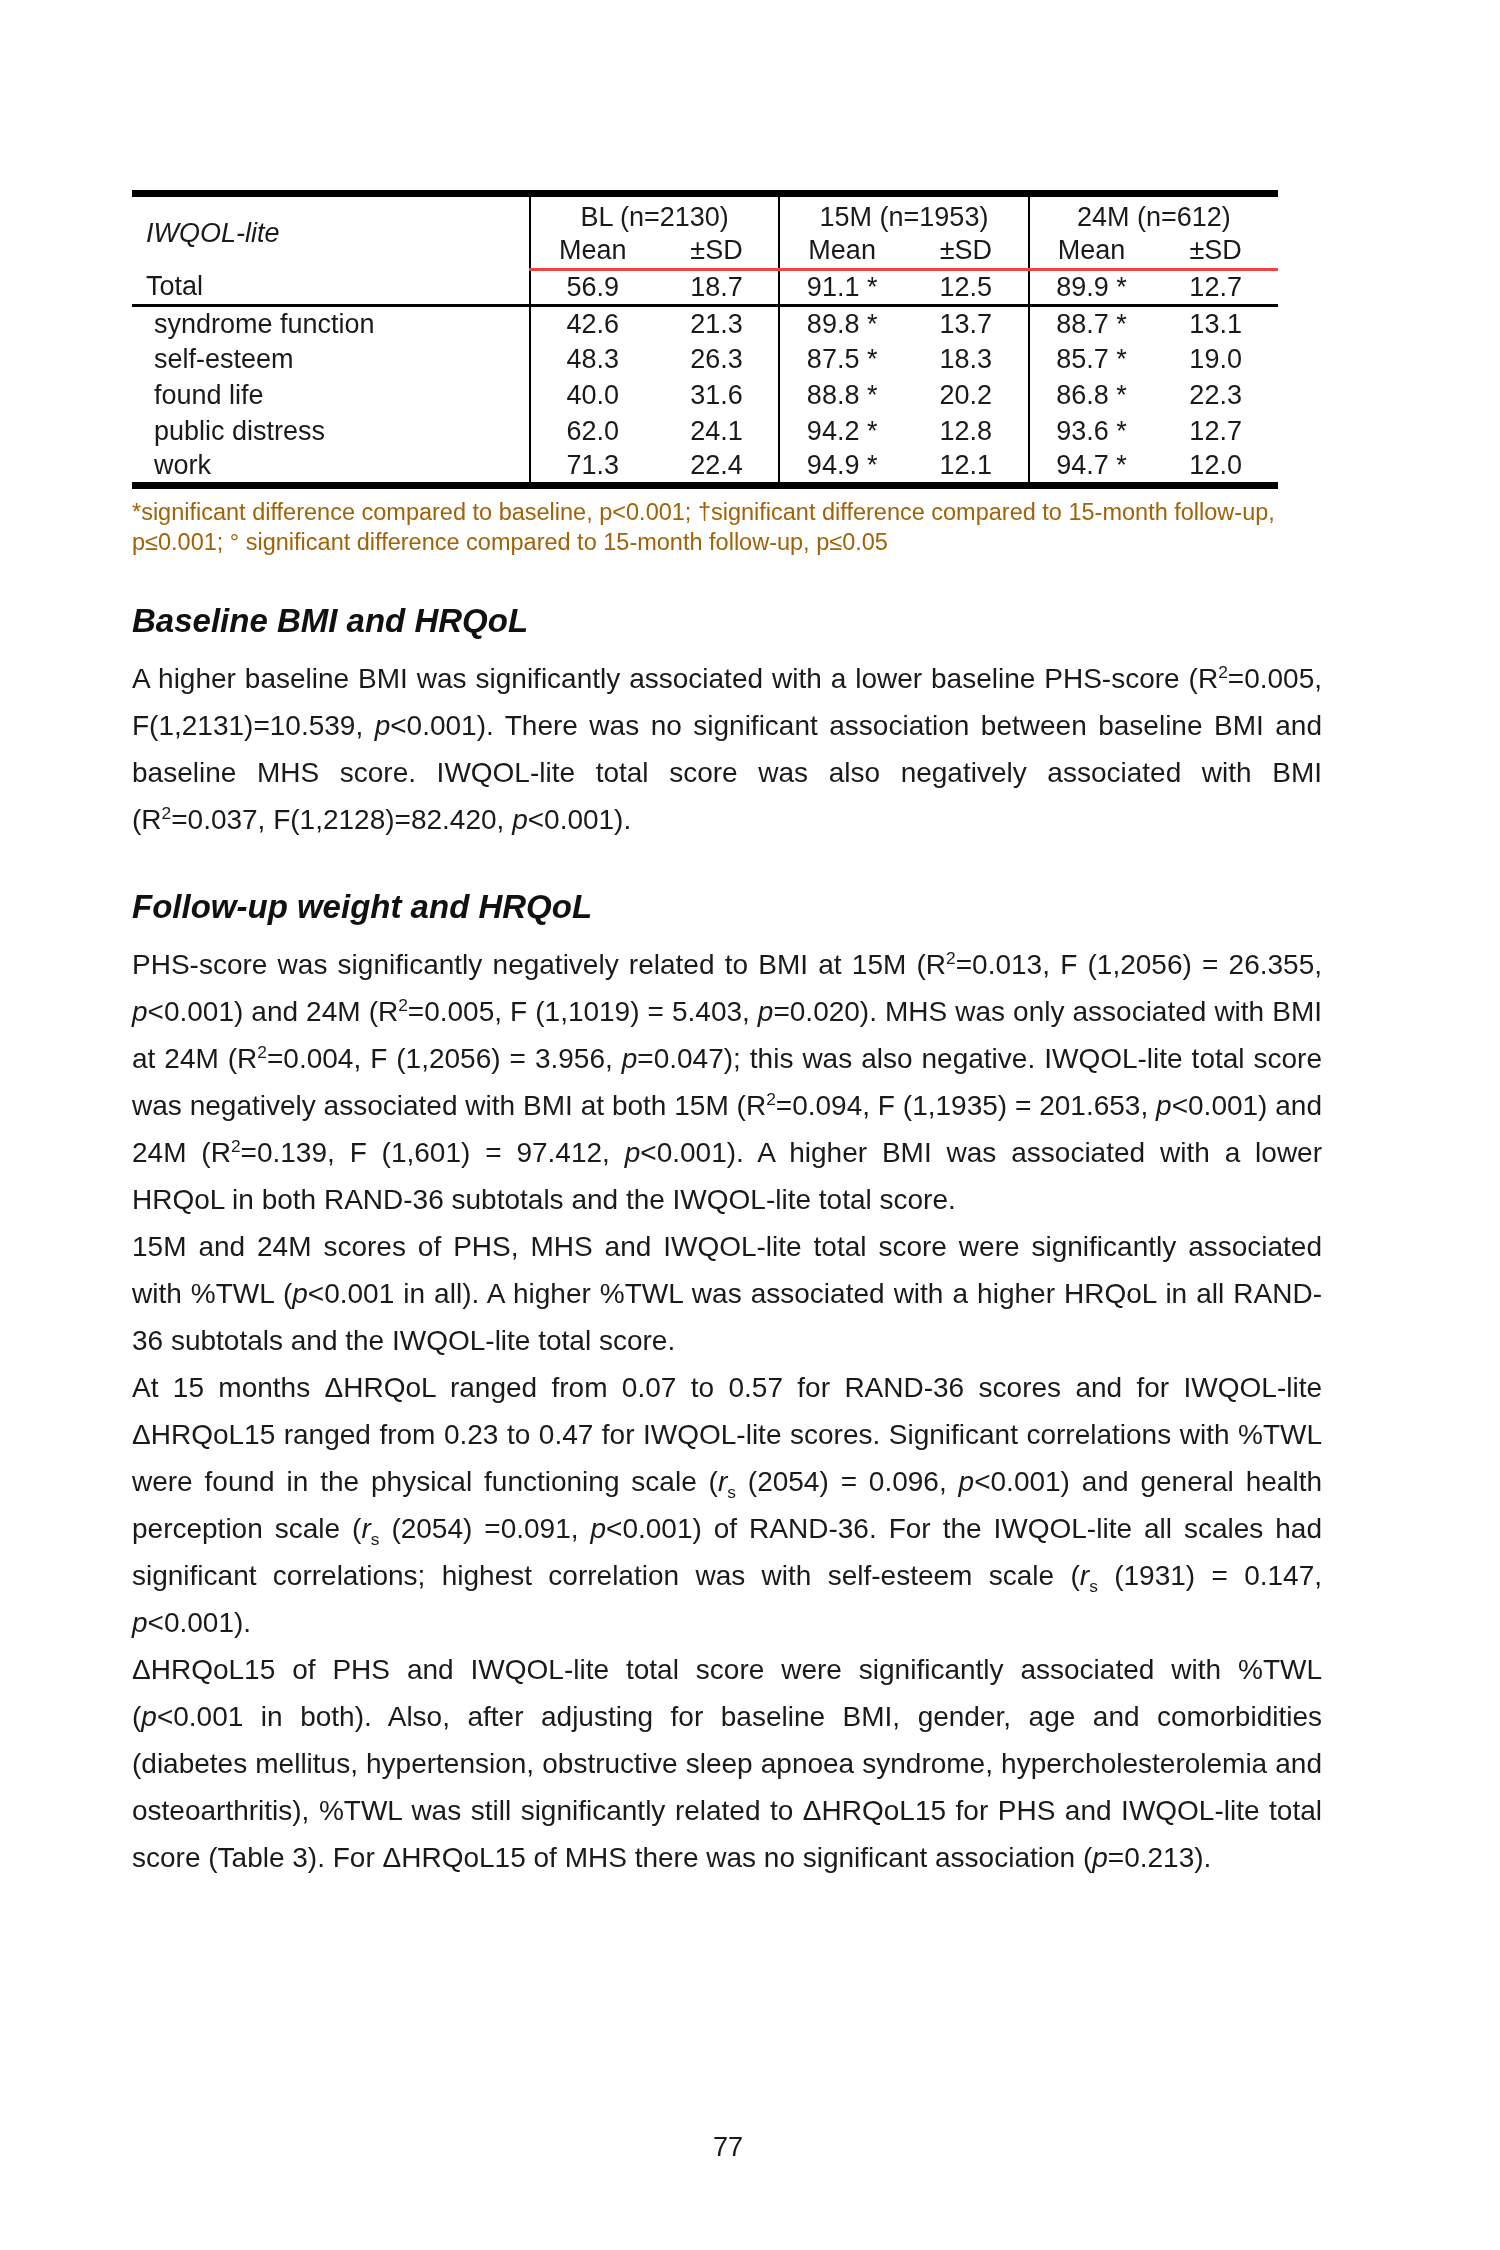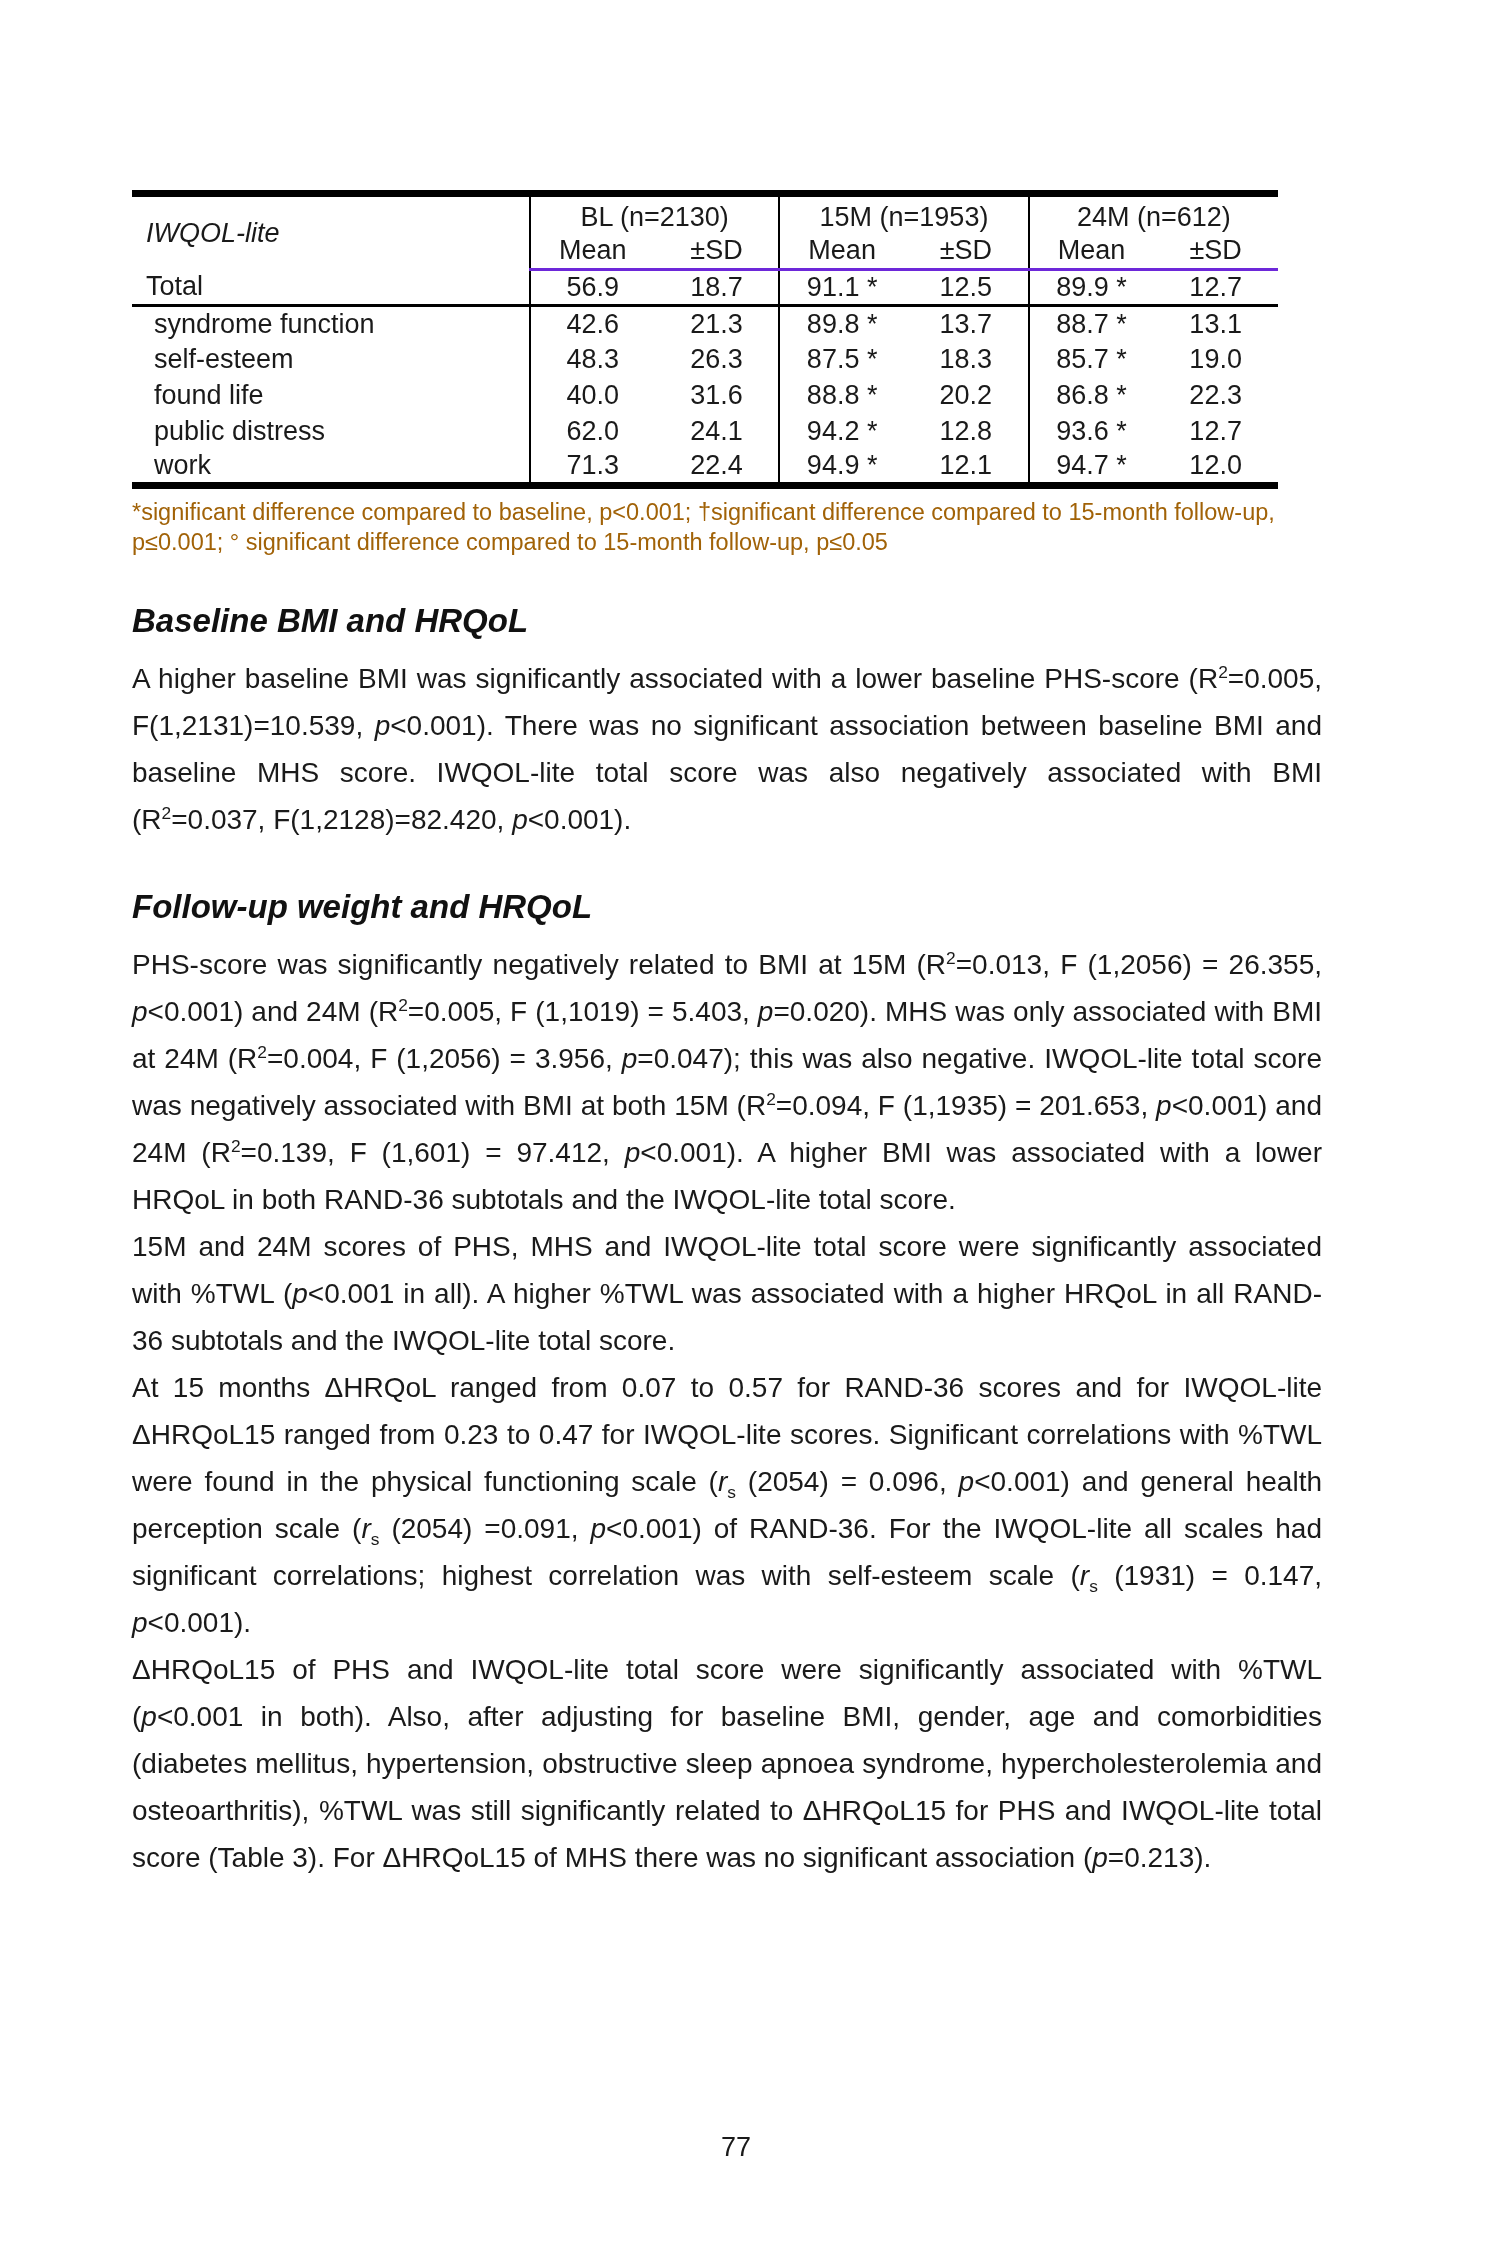--- a/index.html
+++ b/index.html
@@ -13,34 +13,34 @@
                 border-top:7px solid #000; border-bottom:7px solid #000;
                 font-size:27px; color:#1a1a1a; }
   table.iwqol th, table.iwqol td { font-weight:normal; vertical-align:middle; }
   th.lbl { width:398px; text-align:left; padding-left:14px;font-style:italic; }
   th.grp { text-align:center; height:40px; padding-top:4px; }
   th.sub { text-align:center; height:36px; }
   td.rowlbl { text-align:left; padding-left:14px; height:36px; }
   tr.subscale td.rowlbl { padding-left:22px; }
   td.val { text-align:center; height:36px; }
   .sep { border-left:2px solid #000; }
-  thead tr.subhead th { border-bottom:3px solid #6d28d9; }
+  thead tr.subhead th { border-bottom:3px solid #ef4444; }
   tr.total-row td { border-bottom:3px solid #000; }
 
   
   .footnotes { margin-top:8px; width:1190px; font-size:23.5px; line-height:30px; color:#a16207; }
 
   
   .section-heading { margin:44px 0 14px 0; font-size:33px; line-height:40px;
                      font-weight:bold; font-style:italic; color:#111; }
   .para { font-size:28px; line-height:47px; text-align:justify; color:#1a1a1a; }
   .para sup { font-size:0.62em; line-height:0; vertical-align:super; }
   .para sub { font-size:0.62em; line-height:0; vertical-align:sub; }
 
-  .page-number { position:absolute; left:8px; top:2132px; width:1456px;
+  .page-number { position:absolute; left:0; top:2132px; width:1456px;
                  text-align:center; font-size:27px; color:#1a1a1a; }
 </style>
 </head>
 <body>
 
 <div class="page">
   <div class="content">
 
     <table class="iwqol">
       <thead>

